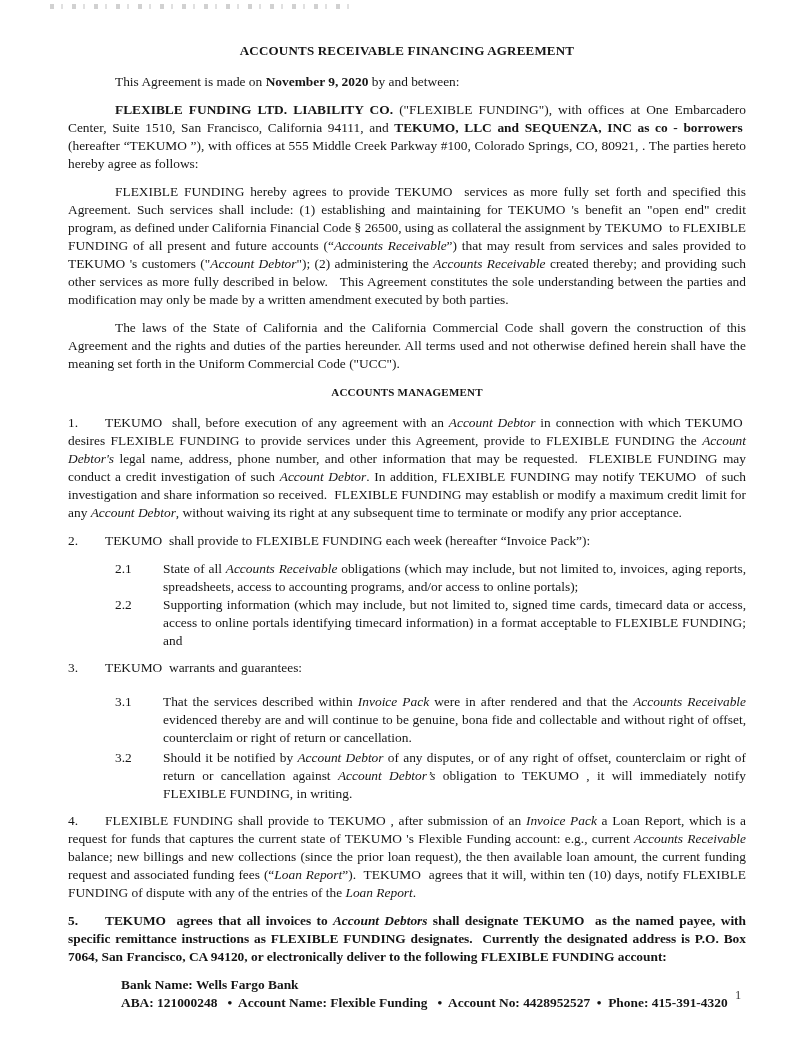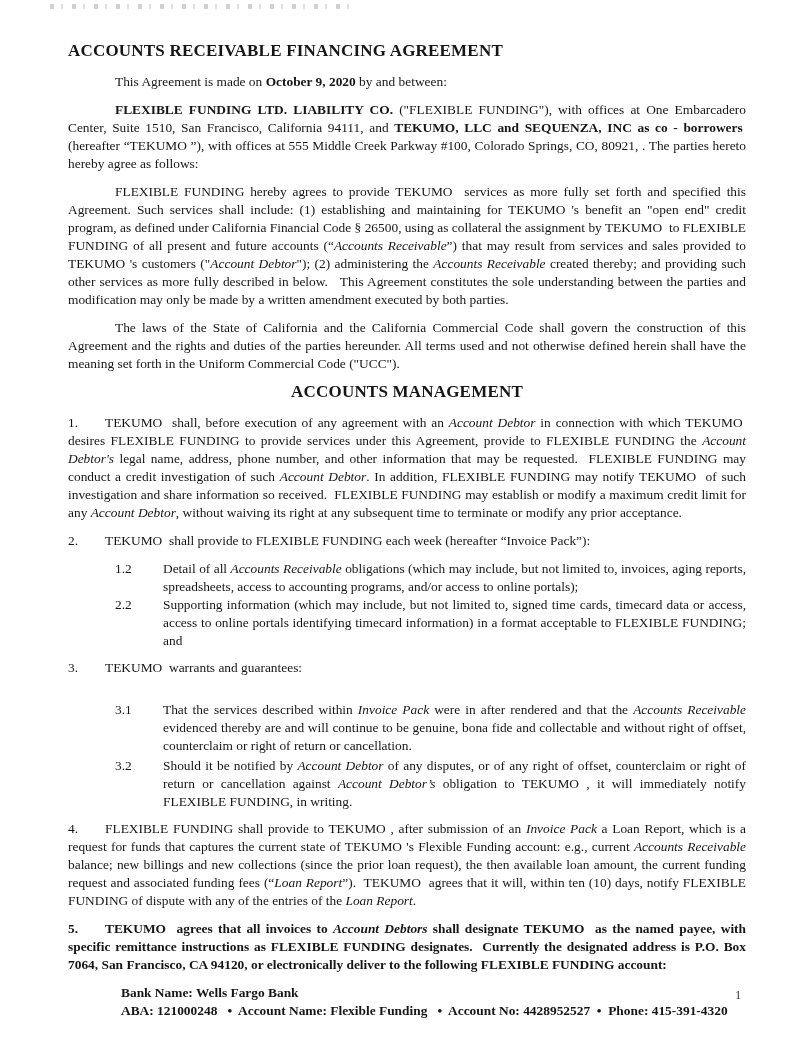--- a/index.html
+++ b/index.html
@@ -26,28 +26,28 @@
     opacity: 0.55;
   }
   .content {
     position: absolute;
     left: 68px;
     top: 42px;
     width: 678px;
   }
   h1, h2, p, div { margin: 0; padding: 0; }
   h1.doc-title {
-    font-size: 17px;
+    font-size: 13px;
     font-weight: bold;
-    text-align: left;
+    text-align: center;
     margin-bottom: 13px;
     letter-spacing: 0.2px;
   }
   h2.section-heading {
-    font-size: 17px;
+    font-size: 11px;
     font-weight: bold;
     text-align: center;
     margin: 9px 0 13px 0;
     letter-spacing: 0.2px;
   }
   p.para {
     text-align: justify;
     text-indent: 47px;
     margin-bottom: 10px;
   }
@@ -78,43 +78,43 @@
 </style>
 </head>
 <body>
 
 <div class="page">
   <div class="scan-artifact"></div>
 
   <div class="content">
     <h1 class="doc-title">ACCOUNTS RECEIVABLE FINANCING AGREEMENT</h1>
 
-    <p class="para"><span>This Agreement is made on </span><span class="b">October 9, 2020</span><span> by and between:</span></p>
+    <p class="para"><span>This Agreement is made on </span><span class="b">November 9, 2020</span><span> by and between:</span></p>
     <p class="para"><span class="b">FLEXIBLE FUNDING LTD. LIABILITY CO.</span><span> ("FLEXIBLE FUNDING"), with offices at One Embarcadero Center, Suite 1510, San Francisco, California 94111, and </span><span class="b">TEKUMO, LLC and SEQUENZA, INC as co - borrowers</span><span>&nbsp; (hereafter “TEKUMO ”), with offices at 555 Middle Creek Parkway #100, Colorado Springs, CO, 80921, . The parties hereto hereby agree as follows:</span></p>
     <p class="para"><span>FLEXIBLE FUNDING hereby agrees to provide TEKUMO&nbsp; services as more fully set forth and specified this Agreement. Such services shall include: (1) establishing and maintaining for TEKUMO 's benefit an "open end" credit program, as defined under California Financial Code § 26500, using as collateral the assignment by TEKUMO&nbsp; to FLEXIBLE FUNDING of all present and future accounts (“</span><span class="i">Accounts Receivable</span><span>”) that may result from services and sales provided to TEKUMO 's customers ("</span><span class="i">Account Debtor</span><span>"); (2) administering the </span><span class="i">Accounts Receivable</span><span> created thereby; and providing such other services as more fully described in below.&nbsp;&nbsp; This Agreement constitutes the sole understanding between the parties and modification may only be made by a written amendment executed by both parties.</span></p>
     <p class="para"><span>The laws of the State of California and the California Commercial Code shall govern the construction of this Agreement and the rights and duties of the parties hereunder. All terms used and not otherwise defined herein shall have the meaning set forth in the Uniform Commercial Code ("UCC").</span></p>
 
     <h2 class="section-heading">ACCOUNTS MANAGEMENT</h2>
 
     <p class="item"><span class="num">1.</span><span><span>TEKUMO&nbsp; shall, before execution of any agreement with an </span><span class="i">Account Debtor</span><span> in connection with which TEKUMO&nbsp; desires FLEXIBLE FUNDING to provide services under this Agreement, provide to FLEXIBLE FUNDING the </span><span class="i">Account Debtor's</span><span> legal name, address, phone number, and other information that may be requested.&nbsp; FLEXIBLE FUNDING may conduct a credit investigation of such </span><span class="i">Account Debtor</span><span>. In addition, FLEXIBLE FUNDING may notify TEKUMO&nbsp; of such investigation and share information so received.&nbsp; FLEXIBLE FUNDING may establish or modify a maximum credit limit for any </span><span class="i">Account Debtor</span><span>, without waiving its right at any subsequent time to terminate or modify any prior acceptance.</span></span></p>
 
     <p class="item"><span class="num">2.</span><span><span>TEKUMO&nbsp; shall provide to FLEXIBLE FUNDING each week (hereafter “Invoice Pack”):</span></span></p>
 
     <div class="subgroup">
       <div class="sub">
-        <span class="subnum">1.2</span>
-        <span class="subtxt"><span>Detail of all </span><span class="i">Accounts Receivable</span><span> obligations (which may include, but not limited to, invoices, aging reports, spreadsheets, access to accounting programs, and/or access to online portals);</span></span>
+        <span class="subnum">2.1</span>
+        <span class="subtxt"><span>State of all </span><span class="i">Accounts Receivable</span><span> obligations (which may include, but not limited to, invoices, aging reports, spreadsheets, access to accounting programs, and/or access to online portals);</span></span>
       </div>
       <div class="sub">
         <span class="subnum">2.2</span>
         <span class="subtxt"><span>Supporting information (which may include, but not limited to, signed time cards, timecard data or access, access to online portals identifying timecard information) in a format acceptable to FLEXIBLE FUNDING; and</span></span>
       </div>
     </div>
 
-    <p class="item" style="margin-bottom:24px"><span class="num">3.</span><span><span>TEKUMO&nbsp; warrants and guarantees:</span></span></p>
+    <p class="item" style="margin-bottom:16px"><span class="num">3.</span><span><span>TEKUMO&nbsp; warrants and guarantees:</span></span></p>
 
     <div class="subgroup">
       <div class="sub mb">
         <span class="subnum">3.1</span>
         <span class="subtxt"><span>That the services described within </span><span class="i">Invoice Pack</span><span> were in after rendered and that the </span><span class="i">Accounts Receivable</span><span> evidenced thereby are and will continue to be genuine, bona fide and collectable and without right of offset, counterclaim or right of return or cancellation.</span></span>
       </div>
       <div class="sub">
         <span class="subnum">3.2</span>
         <span class="subtxt"><span>Should it be notified by </span><span class="i">Account Debtor</span><span> of any disputes, or of any right of offset, counterclaim or right of return or cancellation against </span><span class="i">Account Debtor’s</span><span> obligation to TEKUMO , it will immediately notify FLEXIBLE FUNDING, in writing.</span></span>
       </div>

